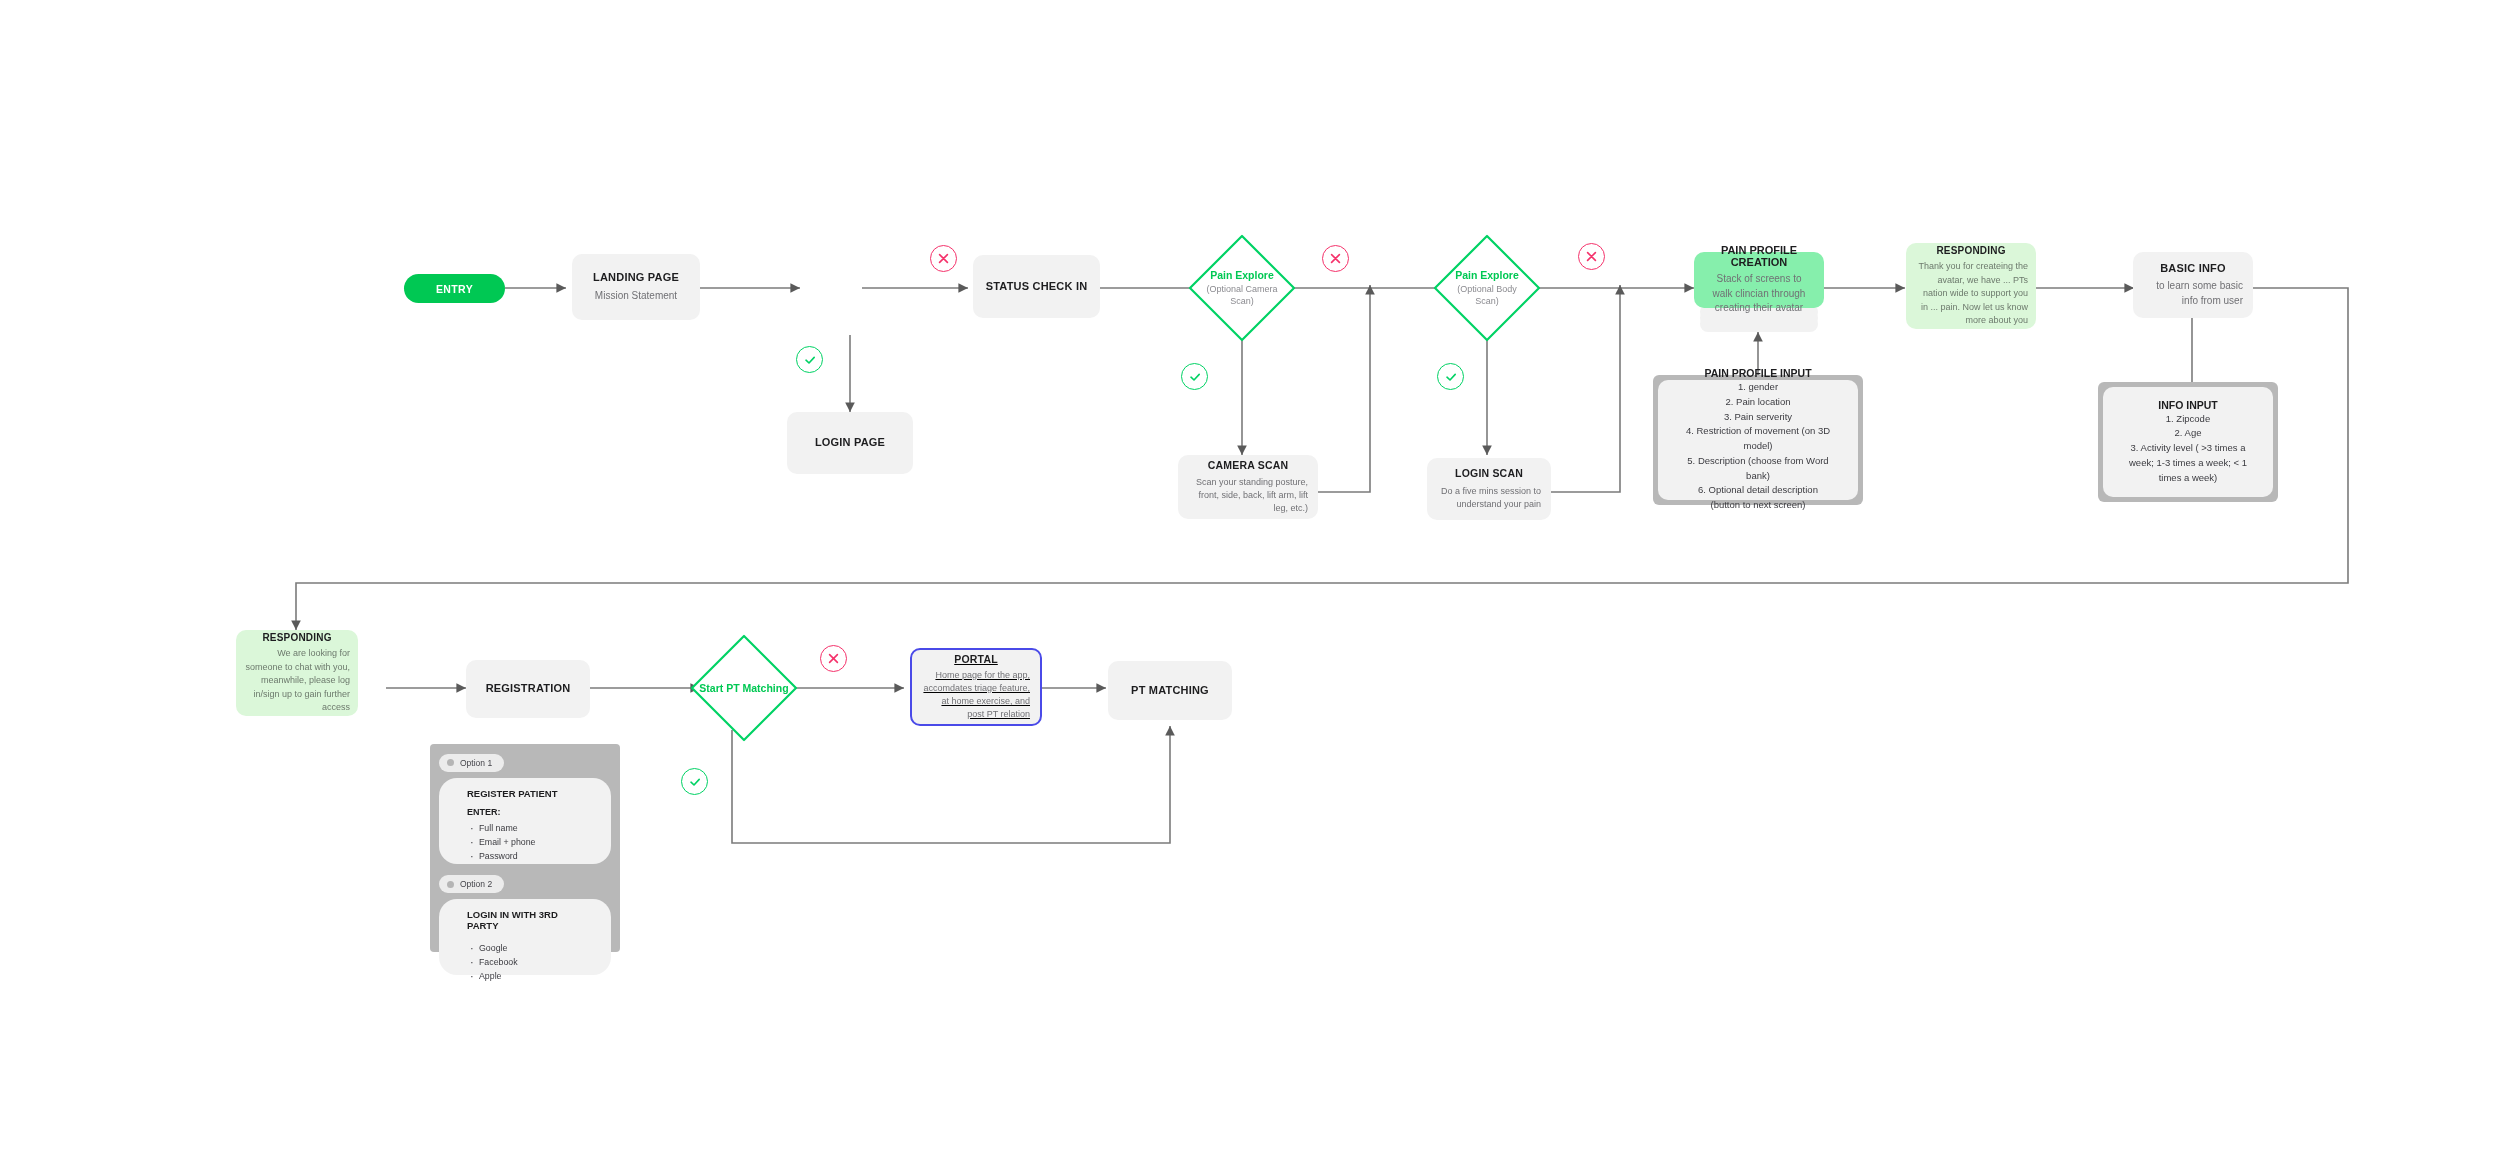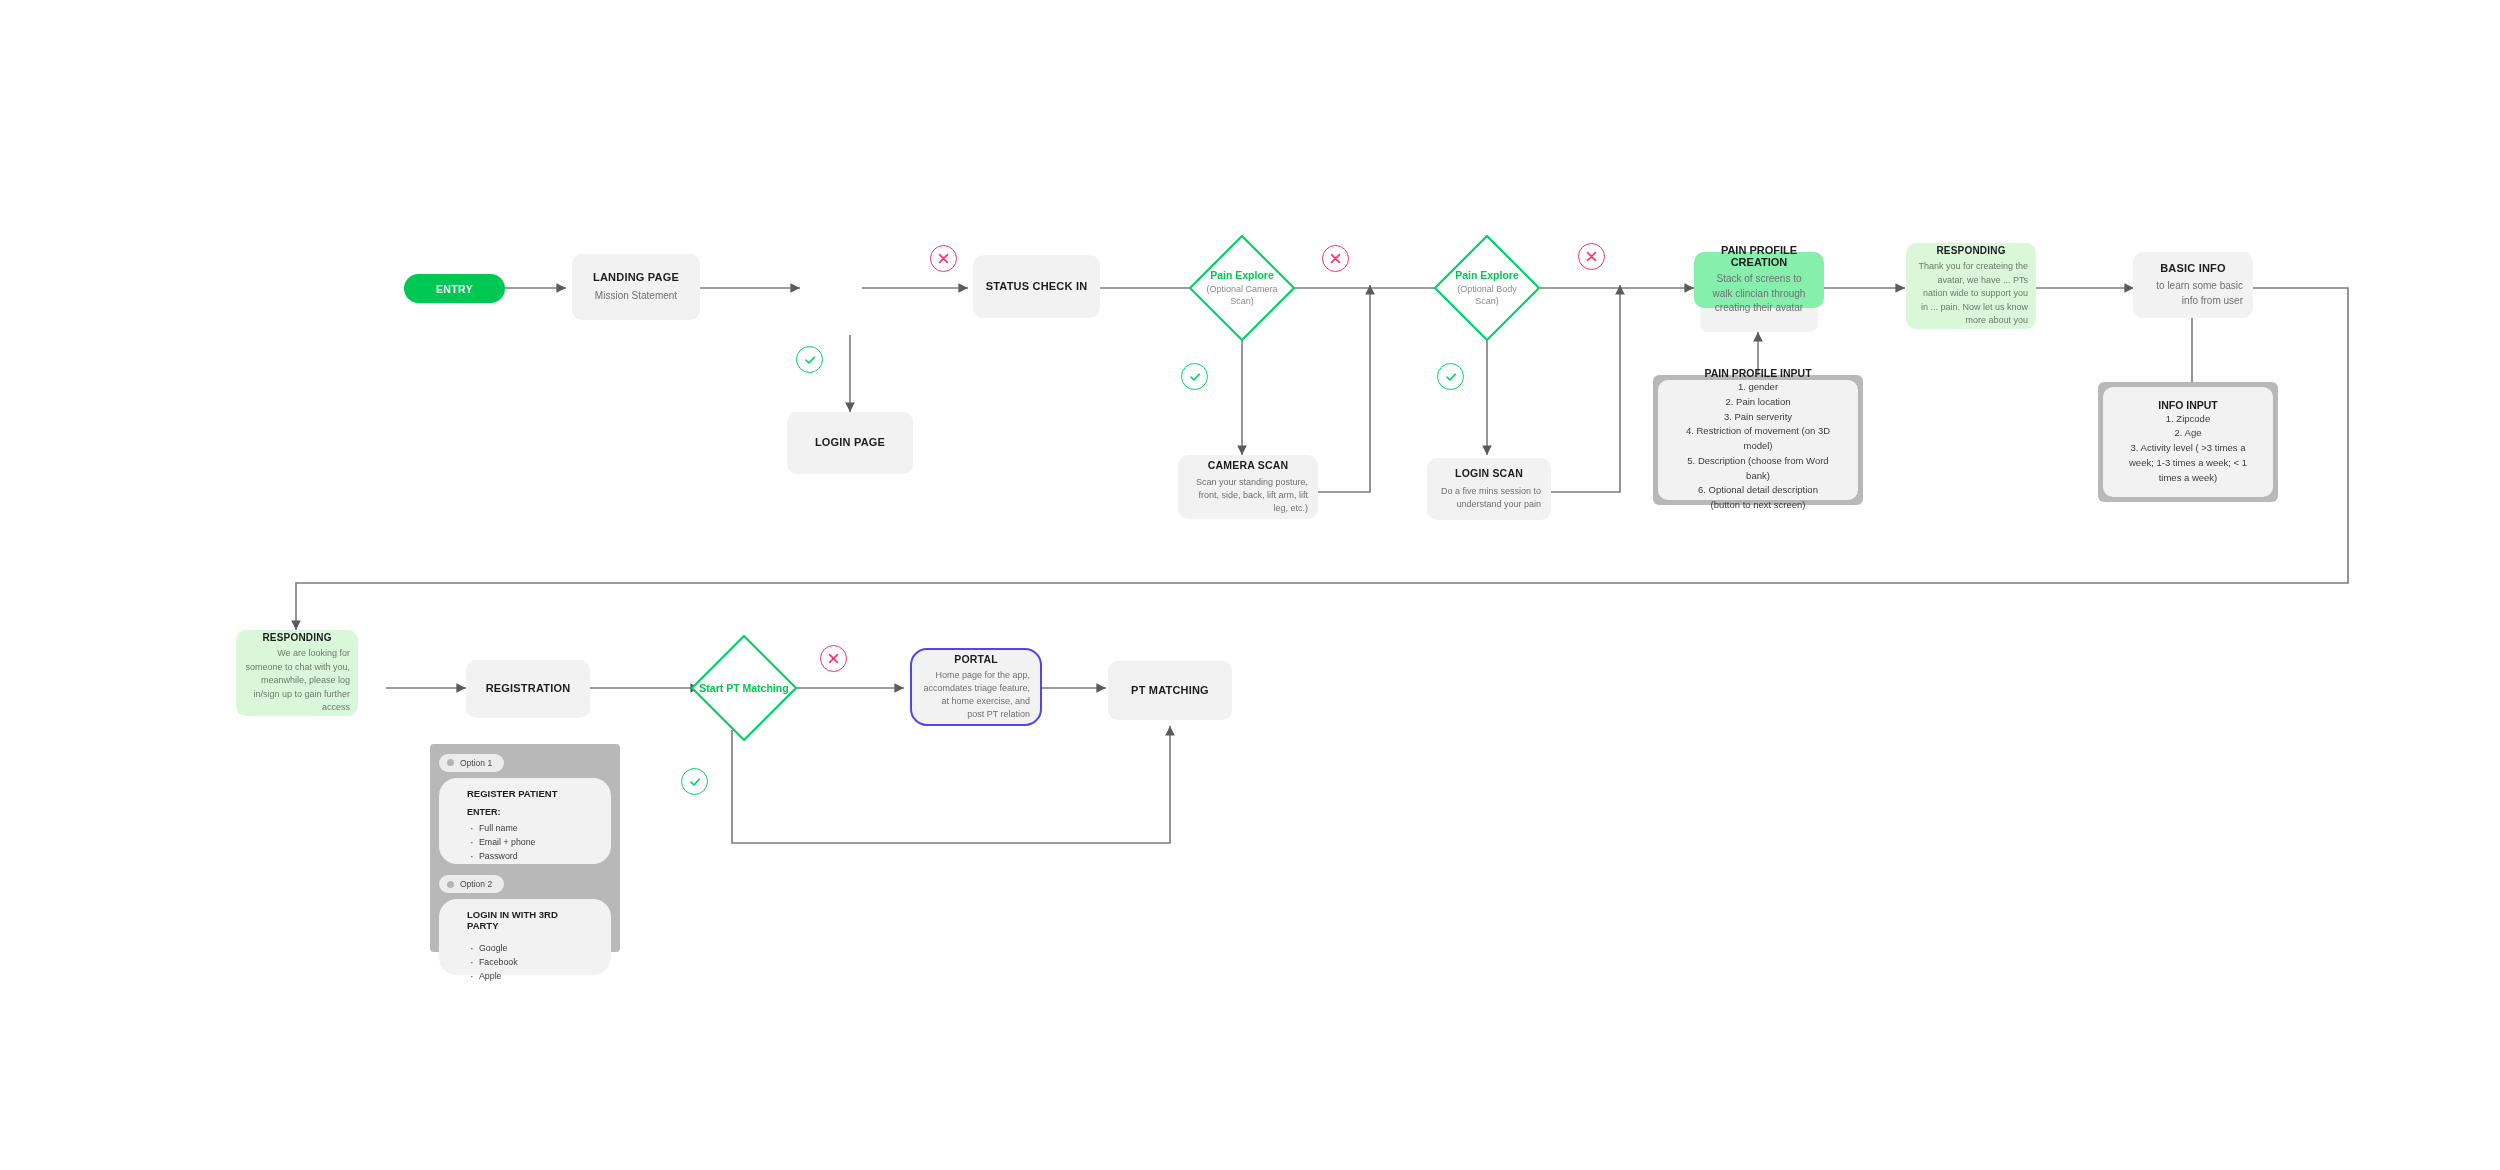--- a/index.html
+++ b/index.html
@@ -62,21 +62,21 @@
 
   .card.small .ttl{font-size:10.5px;}
   .card.small .sub{font-size:9px;}
 
   
   .resp{ background:#dbf7d9; border-radius:10px; }
   .resp .ttl{font-size:10px;color:#1d1d1f;}
   .resp .sub{font-size:9px;color:#6d7a6d;margin-top:3px;padding:0 8px;line-height:1.5;}
 
   
-  .portal{ background:#f2f2f2; border:2px solid #4a4ae8; border-radius:17px; }
+  .portal{ background:#f2f2f2; border:2px solid #4a4ae8; border-radius:10px;text-decoration:underline; }
   .portal .ttl{font-size:10.5px;}
   .portal .sub{font-size:9px;margin-top:3px;padding:0 10px;}
 
   
   .framed{
     position:absolute;
     background:#b8b8b8;
     border-radius:6px;
     padding:5px;
     box-sizing:border-box;

